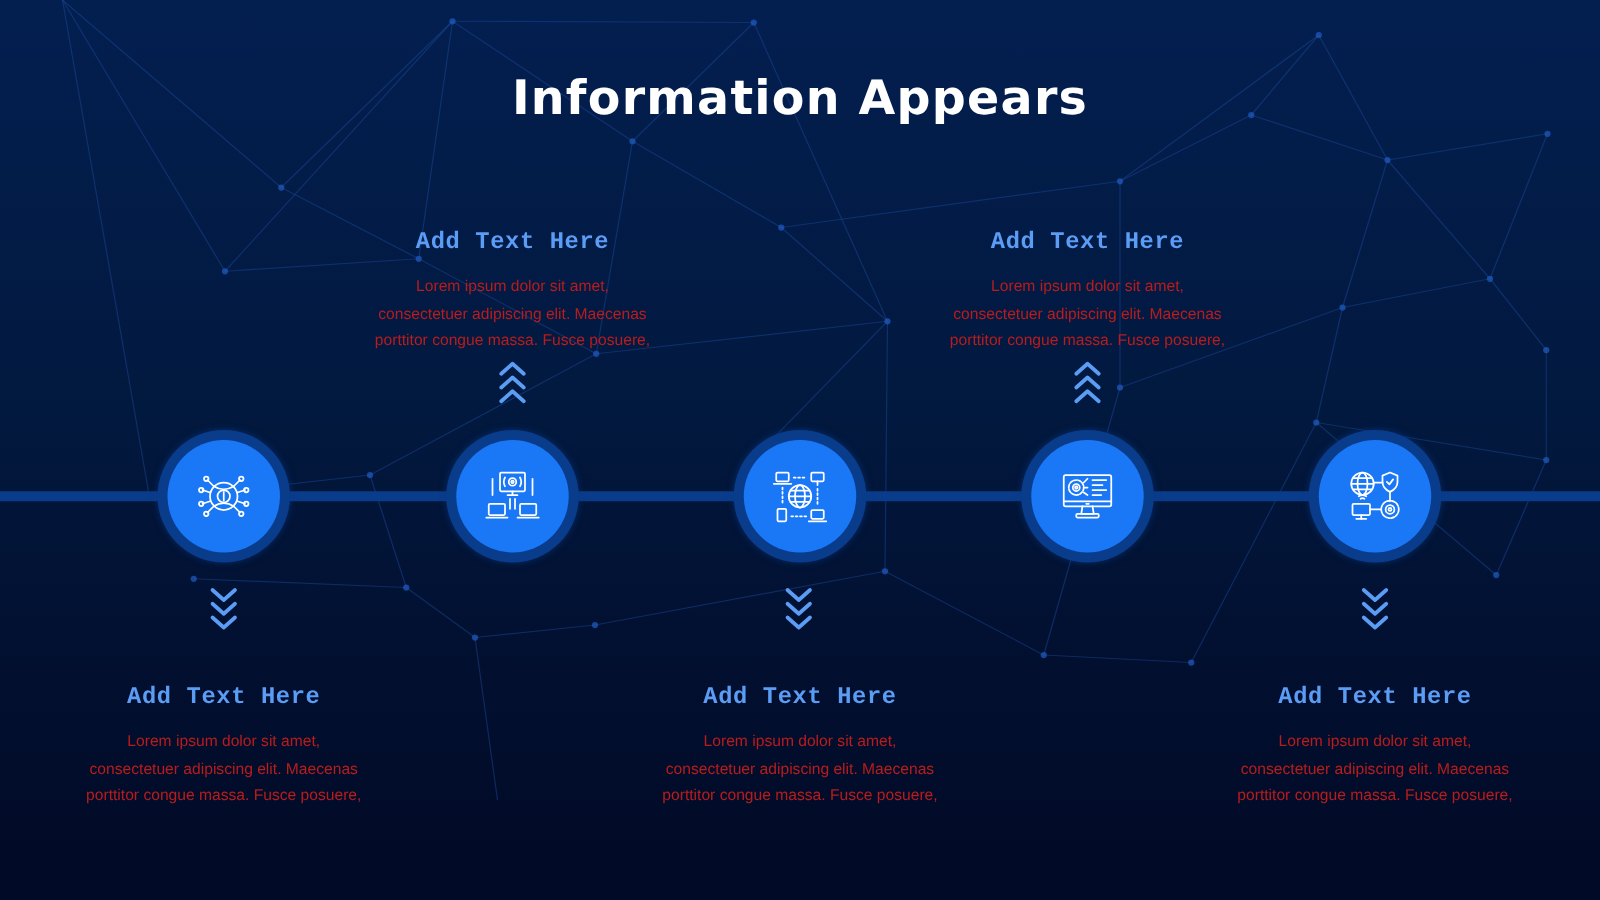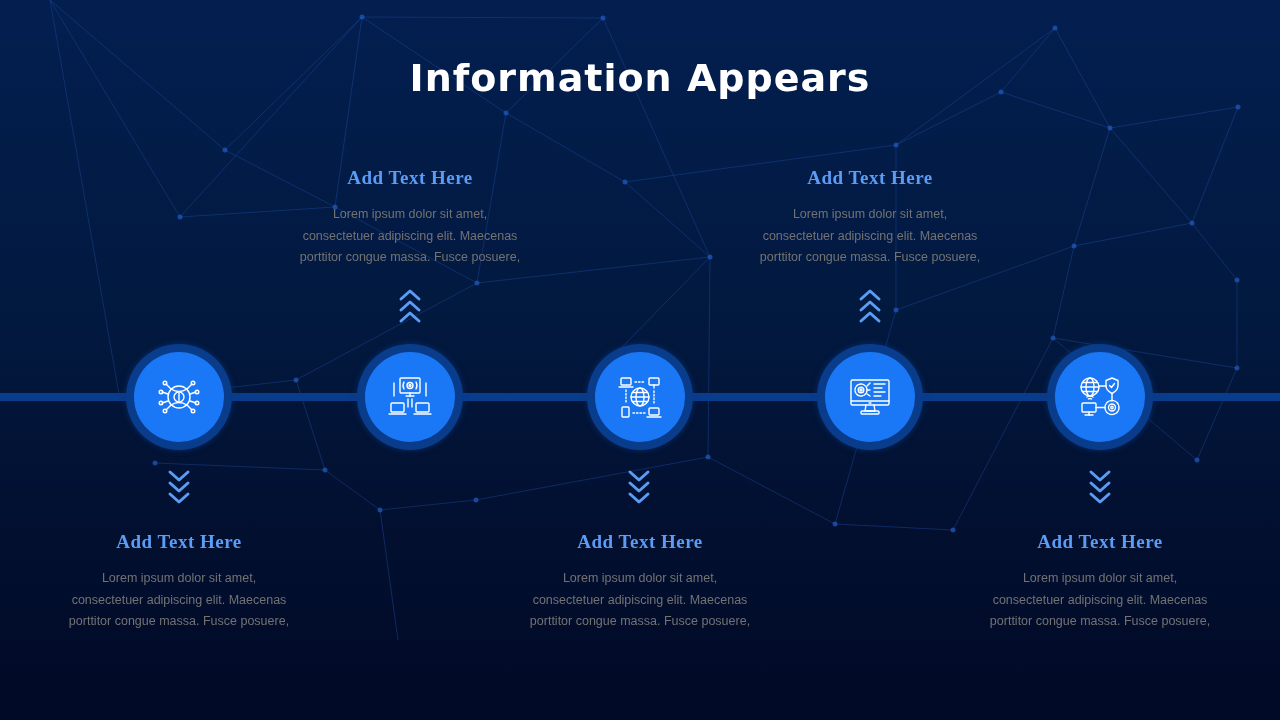--- a/index.html
+++ b/index.html
@@ -25,24 +25,24 @@
     .node .inner {
       position: absolute; left: 8px; top: 8px; width: 90px; height: 90px; border-radius: 50%;
       background: #1a78f6; display: flex; align-items: center; justify-content: center;
     }
     .node svg { width: 44px; height: 44px; }
     .card {
       position: absolute; width: 280px; text-align: center;
     }
     .card .heading {
       color: #5b9cf5; font-size: 19px; font-weight: bold; letter-spacing: 0.5px;
-      font-family: Liberation Serif, serif; margin: 0 0 14px 0; height: 24px; line-height: 24px;
+      font-family: Liberation Mono, monospace; margin: 15px 0 14px 0; height: 24px; line-height: 24px;
     }
     .card .body {
-      color: #737373; font-size: 12.5px; line-height: 21.5px;
+      color: #b91c1c; font-size: 12.5px; line-height: 21.5px;
       font-family: "Liberation Sans", sans-serif;
     }
     .card .body div { white-space: nowrap; }
     .chev { position: absolute; width: 24px; height: 36px; }
   </style>
 </head>
 <body>
 
 <svg class="bg-net" viewBox="0 0 1280 720" xmlns="http://www.w3.org/2000/svg">
   <g stroke="#1c4a9c" stroke-width="1" stroke-opacity="0.45" fill="none">

